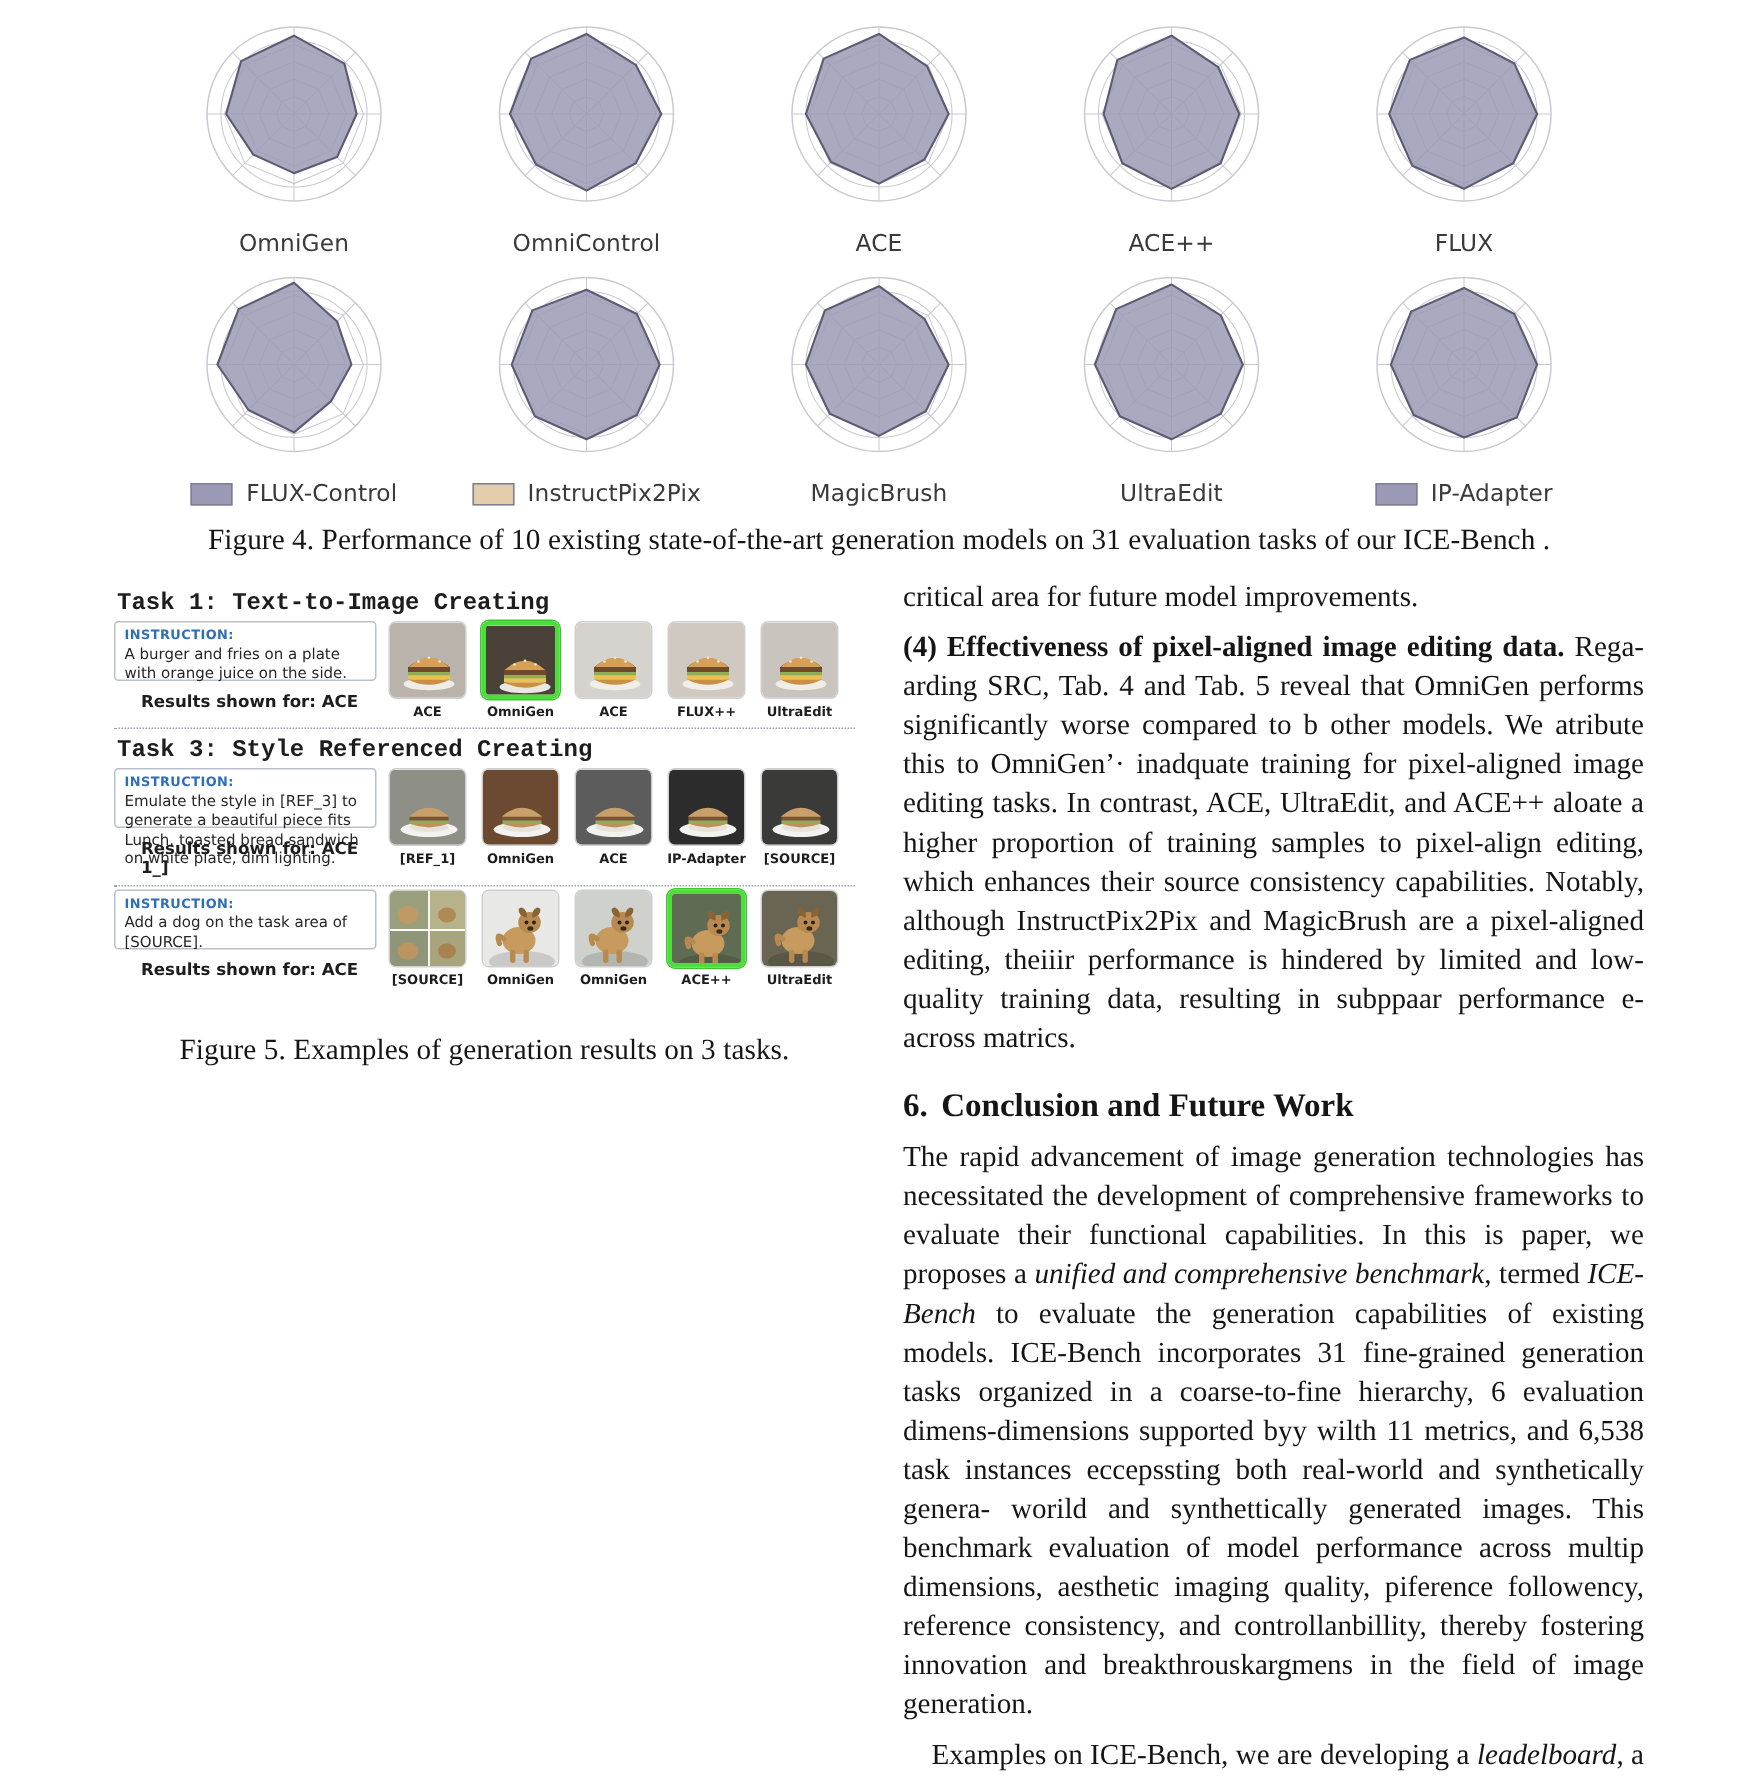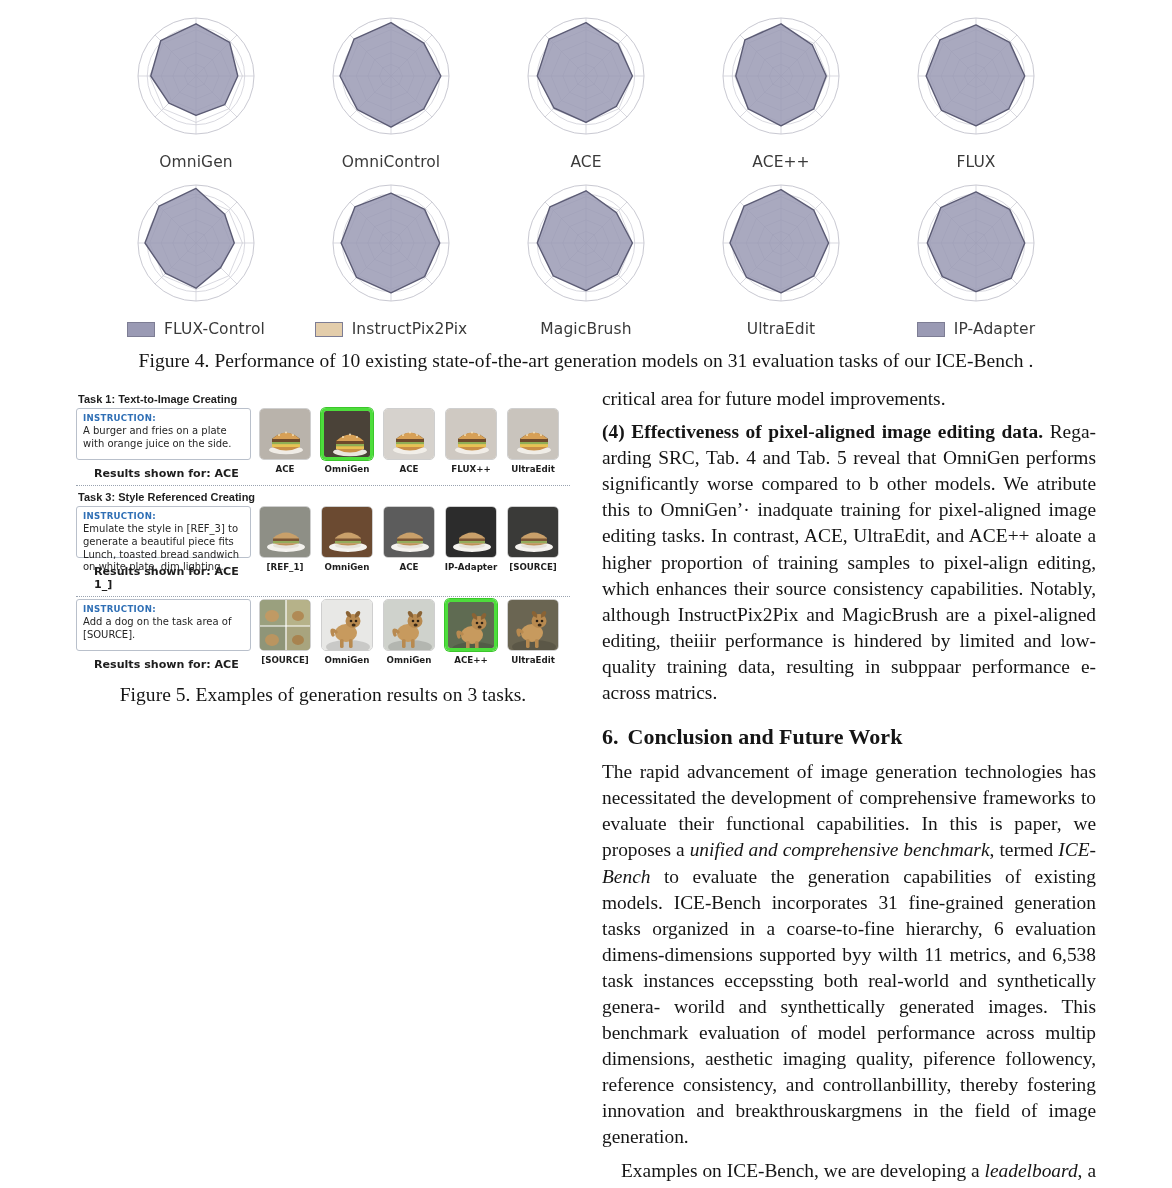--- a/index.html
+++ b/index.html
@@ -99,37 +99,37 @@
     border: 0;
     width: 494px;
     box-sizing: border-box;
   }
   .task-block {
     padding: 2px 0 5px 0;
     border-bottom: 1.5px dotted #9aa3b0;
   }
   .task-block:last-child { border-bottom: 0; }
   .task-title {
-    font-family: Liberation Sans, sans-serif;
-    font-size: 11px;
+    font-family: Liberation Mono, monospace;
+    font-size: 16px;
     font-weight: bold;
     color: #1d1d1d;
     margin: 3px 0 3px 2px;
   }
   .task-body {
     display: flex;
     align-items: flex-start;
     gap: 6px;
   }
   .task-left { width: 175px; flex: 0 0 175px; }
   .instr-box {
     border: 1px solid #b9c0cb;
     border-radius: 3px;
     padding: 4px 6px 6px 6px;
-    height: 52px;
+    height: 40px;
     box-sizing: border-box;
     background: #fff;
   }
   .instr-label {
     font-family: "DejaVu Sans", sans-serif;
     font-size: 8.6px;
     font-weight: bold;
     color: #2f6fb5;
     letter-spacing: .3px;
     margin-bottom: 2px;
@@ -696,21 +696,21 @@
       <rect x="27" y="39" width="3.6" height="9" rx="1.6" fill="#b88a50"></rect>
       <path d="M14 32 Q8 27 11 35" stroke="#b88a50" stroke-width="3.4" fill="none" stroke-linecap="round"></path>
     </svg>
                   </div>
                   <div class="thumb-label">UltraEdit</div>
                 </div>
               </div>
             </div>
           </div>
         </div>
-      <div class="fig-caption" style="font-size:19.5px;margin-top:8px;">Figure 5. Examples of generation results on 3 tasks.</div>
+      <div class="fig-caption" style="font-size:19.5px;margin-top:26px;">Figure 5. Examples of generation results on 3 tasks.</div>
     </div>
 
   </div>
 
   <div class="col">
     <p class="body">critical area for future model improvements.</p>
     <p class="body"><b class="run-in">(4) Effectiveness of pixel-aligned image editing data.</b><span> Rega-arding SRC, Tab. 4 and Tab. 5 reveal that OmniGen performs significantly worse compared to b other models. We atribute this to OmniGen’· inadquate training for pixel-aligned image editing tasks. In contrast, ACE, UltraEdit, and ACE++ aloate a higher proportion of training samples to pixel-align editing, which enhances their source consistency capabilities.  Notably, although InstructPix2Pix and MagicBrush are a pixel-aligned editing, theiiir performance is hindered by limited and low-quality training data, resulting in  subppaar performance e-across matrics.</span></p>
 
     <div class="h2">
       <span class="num">6.</span><span>Conclusion and Future Work</span>

